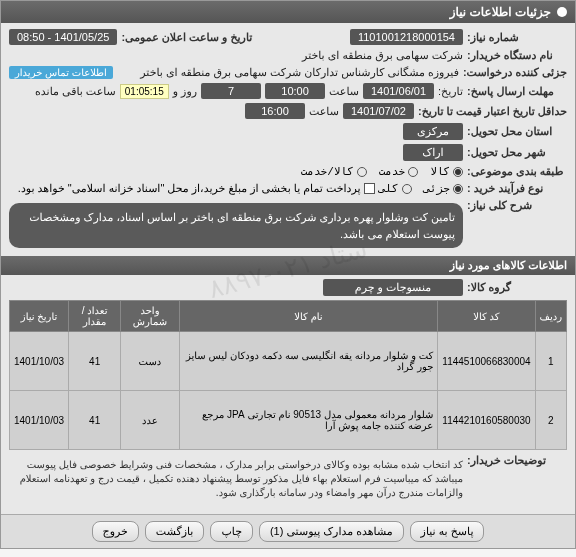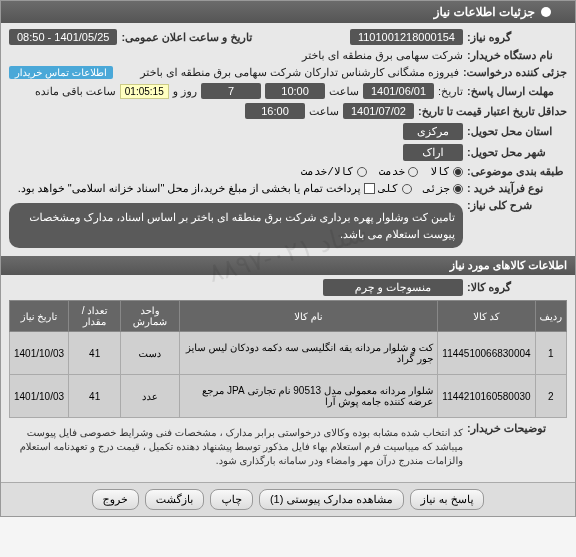--- a/index.html
+++ b/index.html
@@ -13,21 +13,21 @@
   overflow: hidden;
 }
 .window {
   background: #fff;
   border: 1px solid #999;
   width: 576px;
 }
 .header {
   background: linear-gradient(#6b6b6b, #555);
   color: #fff;
-  padding: 4px 24px;
+  padding: 4px 8px;
   font-size: 12px;
   font-weight: bold;
   display: flex;
   align-items: center;
   gap: 6px;
 }
 .header .dot {
   width: 10px; height: 10px; background: #fff; border-radius: 50%;
 }
 .content { padding: 6px 8px; background: #e8e8e8; }
@@ -102,21 +102,21 @@
 }
 th {
   background: #666;
   color: #fff;
   padding: 4px;
   border: 1px solid #888;
   font-weight: normal;
 }
 td {
   background: #d0d0d0;
-  padding: 10px 4px;
+  padding: 18px 4px;
   border: 1px solid #aaa;
   text-align: center;
 }
 td.name-cell { text-align: right; font-size: 10px; }
 .notes {
   font-size: 10px;
   color: #333;
   padding: 4px 0;
   line-height: 1.4;
 }
@@ -161,21 +161,21 @@
 <div class="window rel">
   <div class="header">
     <span class="dot"></span>
     <span>جزئیات اطلاعات نیاز</span>
   </div>
 
   <div class="content rel">
     <div class="watermark">ستاد ۰۲۱-۸۸۹۷</div>
 
     <div class="row">
-      <span class="label">گروه نیاز:</span>
+      <span class="label">شماره نیاز:</span>
       <span class="value-box">1101001218000154</span>
       <span class="spacer"></span>
       <span class="label" style="min-width:auto">تاریخ و ساعت اعلان عمومی:</span>
       <span class="value-box">1401/05/25 - 08:50</span>
     </div>
 
     <div class="row">
       <span class="label">نام دستگاه خریدار:</span>
       <span class="value-text">شرکت سهامی برق منطقه ای باختر</span>
     </div>

